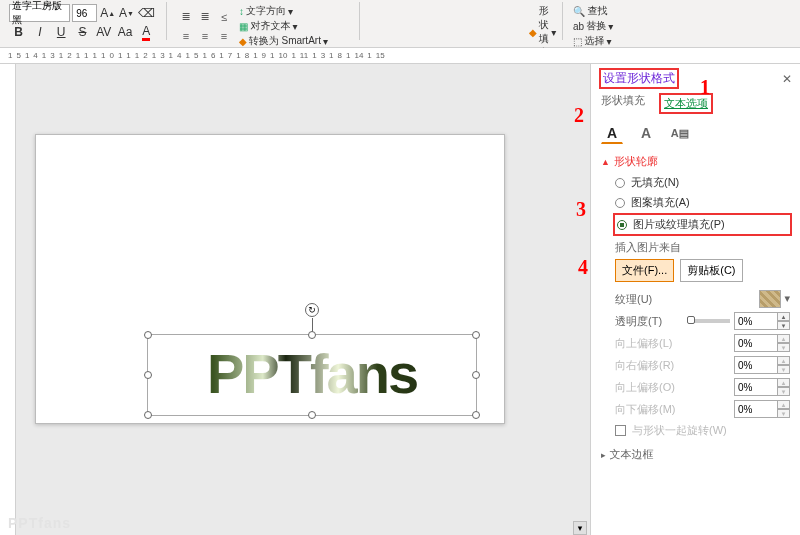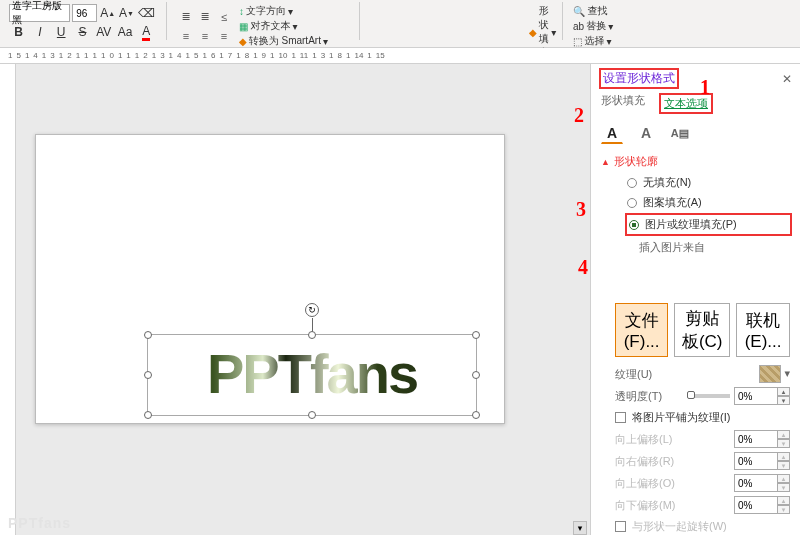--- a/index.html
+++ b/index.html
@@ -52,28 +52,28 @@
     .panel-tab { color: #666; cursor: pointer; }
     .panel-tab.active { color: #0a8f3f; text-decoration: underline; }
     .panel-icons { display: flex; gap: 12px; padding: 4px 10px; }
     .pico { width: 22px; height: 22px; display: flex; align-items: center; justify-content: center; font-size: 14px; color: #666; font-weight: bold; border:1px solid transparent; }
     .pico.sel { border-bottom: 2px solid #e47b00; color: #222; }
 
     .section-hd { padding: 6px 10px 4px 10px; color: #e33; font-size: 11px; display: flex; align-items: center; gap: 4px; }
     .section-hd.grey { color: #666; }
     .caret { font-size: 9px; }
 
-    .radios { padding: 2px 10px 2px 24px; display: flex; flex-direction: column; gap: 5px; margin-left: 12px; }
+    .radios { padding: 2px 10px 2px 24px; display: flex; flex-direction: column; gap: 5px; }
     .radio { display: flex; align-items: center; gap: 6px; cursor: pointer; }
     .rdot { width: 10px; height: 10px; border: 1px solid #888; border-radius: 50%; background: #fff; display: inline-block; }
     .rdot.on { border-color: #2e6d2e; background: radial-gradient(#2e6d2e 40%, #fff 45%); }
 
-    .sublabel { padding: 4px 10px 2px 24px; color: #666; margin-left: 24px; }
+    .sublabel { padding: 4px 10px 2px 24px; color: #666; }
     .btn-row { display: flex; gap: 6px; padding: 2px 10px 6px 24px; }
-    .smallbtn { padding: 3px 6px; background: #fff; border: 1px solid #aaa; font-size: 17px; cursor: pointer; margin-top: 44px; }
+    .smallbtn { padding: 3px 6px; background: #fff; border: 1px solid #aaa; font-size: 11px; cursor: pointer; }
     .smallbtn.hl { background: #ffe7c8; border-color: #e47b00; }
 
     .field-row { display: flex; align-items: center; justify-content: space-between; padding: 2px 10px 2px 24px; gap: 6px; color: #666; }
     .field-row.dim { color: #bbb; }
     .spin { display: flex; align-items: center; }
     .spin input { width: 44px; height: 18px; border: 1px solid #aaa; font-size: 10px; padding-left: 3px; }
     .spin-btns { display: flex; flex-direction: column; }
     .spin-btns span { width: 12px; height: 9px; border: 1px solid #aaa; border-left: 0; font-size: 7px; line-height: 7px; text-align: center; background: #f4f4f4; cursor: pointer; }
     .tex-swatch { width: 22px; height: 18px; border: 1px solid #aaa; background: repeating-linear-gradient(45deg,#cfb98a,#cfb98a 3px,#b79d68 3px,#b79d68 6px); display:inline-block; vertical-align:middle; }
     .chk { display: flex; align-items: center; gap: 6px; padding: 3px 10px 3px 24px; cursor: pointer; }
@@ -296,21 +296,20 @@
       <label class="radio red-box" style="padding:2px;margin:-2px">
           <span class="rdot on"></span>
           <span>图片或纹理填充(P)</span>
         </label>
     </div>
 
     <div class="sublabel">插入图片来自</div>
     <div class="btn-row">
       <button class="smallbtn hl red-box">文件(F)...</button>
       <button class="smallbtn">剪贴板(C)</button>
-      <button class="smallbtn">联机(E)...</button>
     </div>
 
     <div class="field-row">
       <span>纹理(U)</span>
       <span><span class="tex-swatch"></span> ▾</span>
     </div>
 
     <div class="field-row">
       <span>透明度(T)</span>
       <span style="display:flex;align-items:center;gap:4px">
@@ -320,24 +319,20 @@
         <span class="spin">
             <input value="0%" style="">
             <span class="spin-btns">
               <span>▴</span>
               <span>▾</span>
             </span>
           </span>
       </span>
     </div>
 
-    <label class="chk">
-        <span class="chk-box"></span>
-        <span>将图片平铺为纹理(I)</span>
-      </label>
 
     <div class="field-row dim">
         <span>向上偏移(L)</span>
         <span class="spin">
           <input value="0%" style="">
           <span class="spin-btns">
             <span>▴</span>
             <span>▾</span>
           </span>
         </span>

